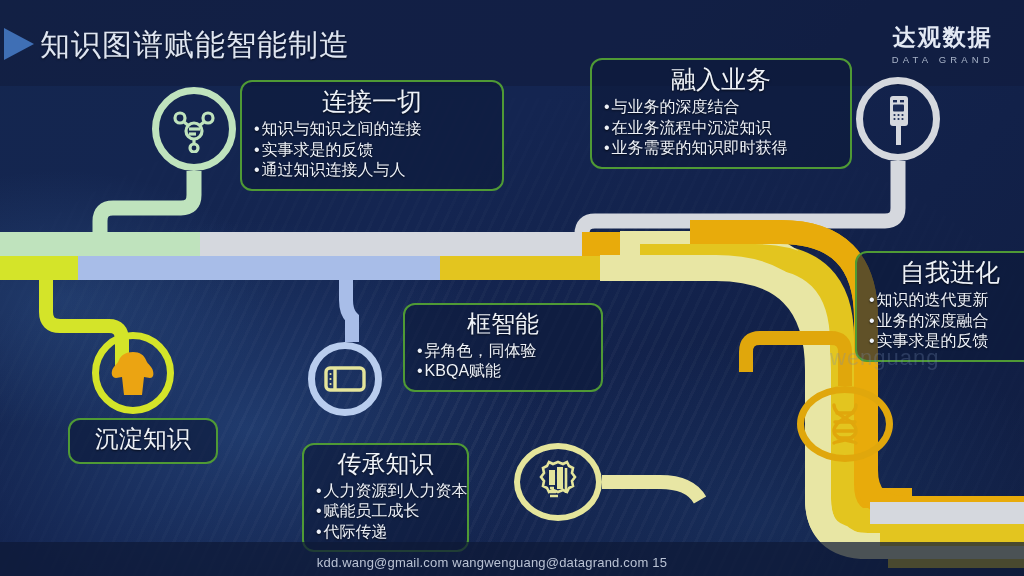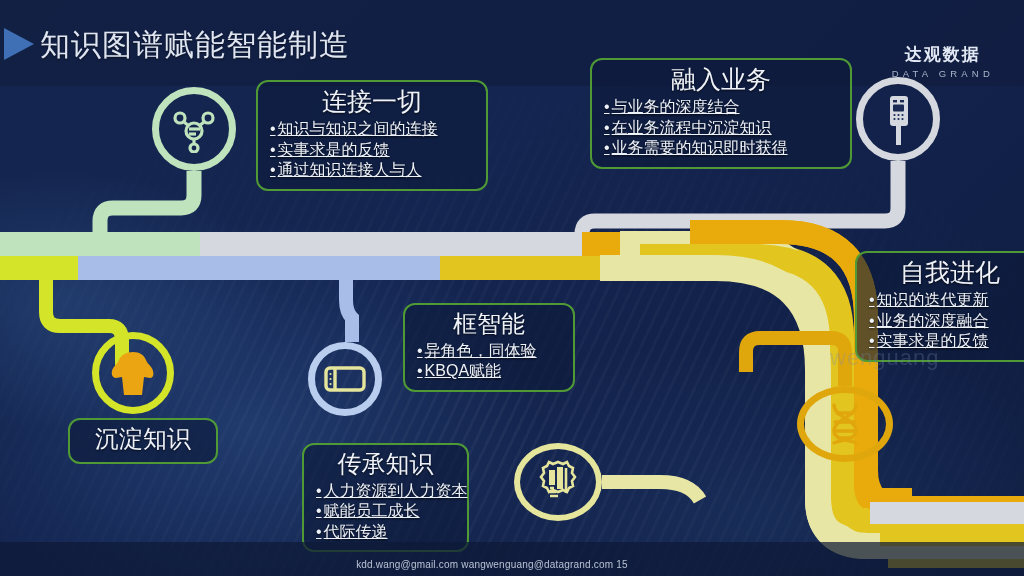--- a/index.html
+++ b/index.html
@@ -33,61 +33,61 @@
     border-left:30px solid #3f6fb5;
   }
   #page-title{
     position:absolute;left:40px;top:25px;
     font-size:30px;color:#dfe6f2;letter-spacing:1px;white-space:nowrap;
     text-shadow:0 1px 2px rgba(0,0,0,.6);
     font-family:Liberation Serif, serif;
   }
   
   #logo{position:absolute;right:30px;top:26px;text-align:center;}
-  #logo .cn{font-size:17px;font-weight:bold;color:#e3e9f4;letter-spacing:2px;line-height:1;margin-top:20px;}
+  #logo .cn{font-size:23px;font-weight:bold;color:#e3e9f4;letter-spacing:2px;line-height:1;}
   #logo .en{font-size:9.5px;color:#a9b4c9;letter-spacing:4.2px;margin-top:5px;}
   svg.layer{position:absolute;left:0;top:0;width:1024px;height:576px;overflow:visible;}
 
   
   .box{
     position:absolute;border:2px solid #4f9a35;border-radius:12px;
     background:rgba(13,26,58,.62);padding:4px 12px 8px 12px;
   }
   .box .bt{font-size:25px;color:#eef2f8;text-align:center;line-height:1.25;
            text-shadow:0 1px 2px rgba(0,0,0,.7);white-space:nowrap;}
   .box ul{list-style:none;margin:2px 0 0 0;padding:0;}
   .box li{font-size:16px;color:#edf1f8;line-height:1.28;white-space:nowrap;
-          text-shadow:0 1px 2px rgba(0,0,0,.7);text-decoration:underline;}
+          text-shadow:0 1px 2px rgba(0,0,0,.7);}
   .box li::before{content:"\2022";margin-right:2px;}
 
-  #box-connect{left:256px;top:80px;width:232px;}
+  #box-connect{left:240px;top:80px;width:264px;}
   #box-merge  {left:590px;top:58px;width:262px;}
   #box-evolve {left:855px;top:251px;width:190px;}
-  #box-frame  {left:403px;top:303px;width:172px;}
+  #box-frame  {left:403px;top:303px;width:200px;}
   #box-deposit{left:68px;top:418px;width:150px;}
   #box-inherit{left:302px;top:443px;width:167px;}
   #box-frame .bt{font-size:24px;}
   #box-deposit .bt{font-size:24px;}
   #box-inherit .bt{font-size:24px;}
   #box-evolve .bt{font-size:25px;}
 
   
   .node{position:absolute;border-radius:50%;display:flex;align-items:center;justify-content:center;}
   .node svg{display:block;}
 
   #node-connect{left:152px;top:87px;width:84px;height:84px;border:7px solid #bfe3bd;}
   #node-merge  {left:856px;top:77px;width:84px;height:84px;border:7px solid #d5d8de;}
   #node-person {left:92px;top:332px;width:82px;height:82px;border:7px solid #d4e429;}
   #node-card   {left:308px;top:342px;width:74px;height:74px;border:7px solid #b9cdee;}
   #node-gear   {left:514px;top:443px;width:88px;height:78px;border:6px solid #e5e59b;border-radius:50%;}
   #node-dna    {left:797px;top:386px;width:96px;height:76px;border:7px solid #e0a70c;border-radius:50%;}
 
   #footer-text{
     position:absolute;left:0;bottom:6px;width:1024px;text-align:center;
-    font-size:10px;color:#b9c2d4;letter-spacing:.2px;padding-right:40px;
+    font-size:13px;color:#b9c2d4;letter-spacing:.2px;padding-right:40px;
   }
   #watermark{
     position:absolute;left:830px;top:345px;font-size:22px;color:rgba(120,140,180,.28);
     letter-spacing:1px;pointer-events:none;
   }
 </style>
 </head>
 <body>
 
 <div id="slide">

